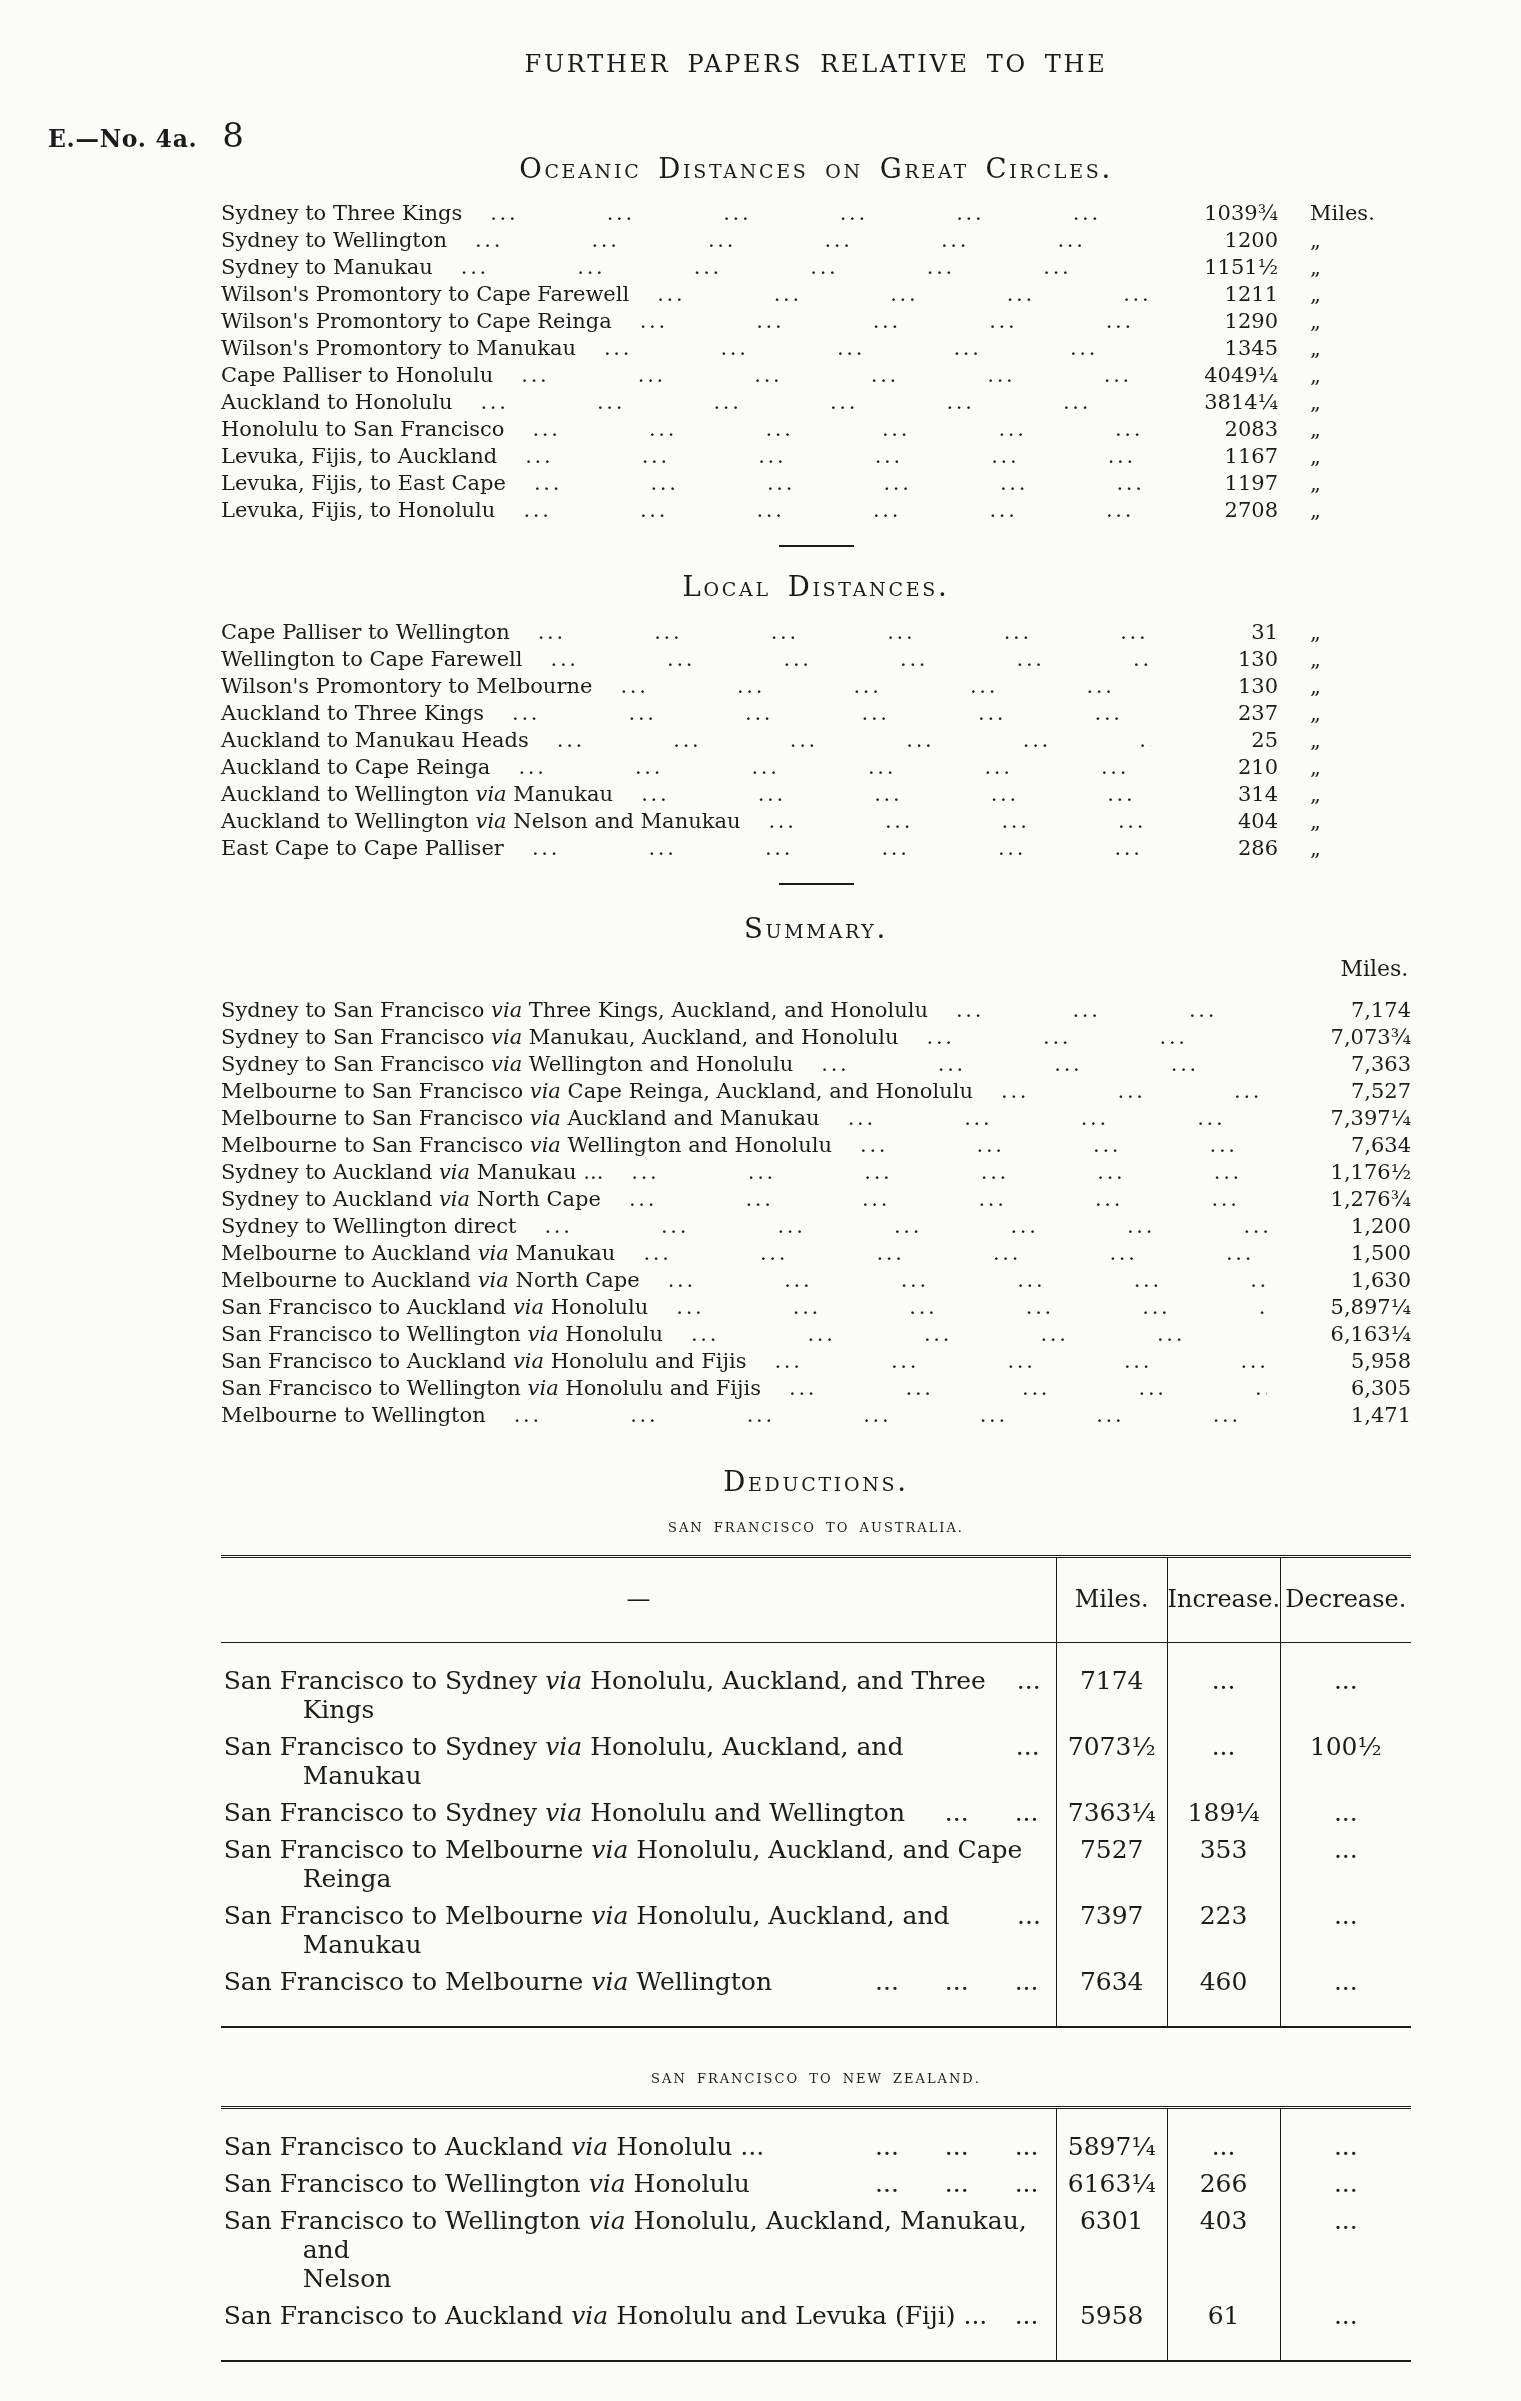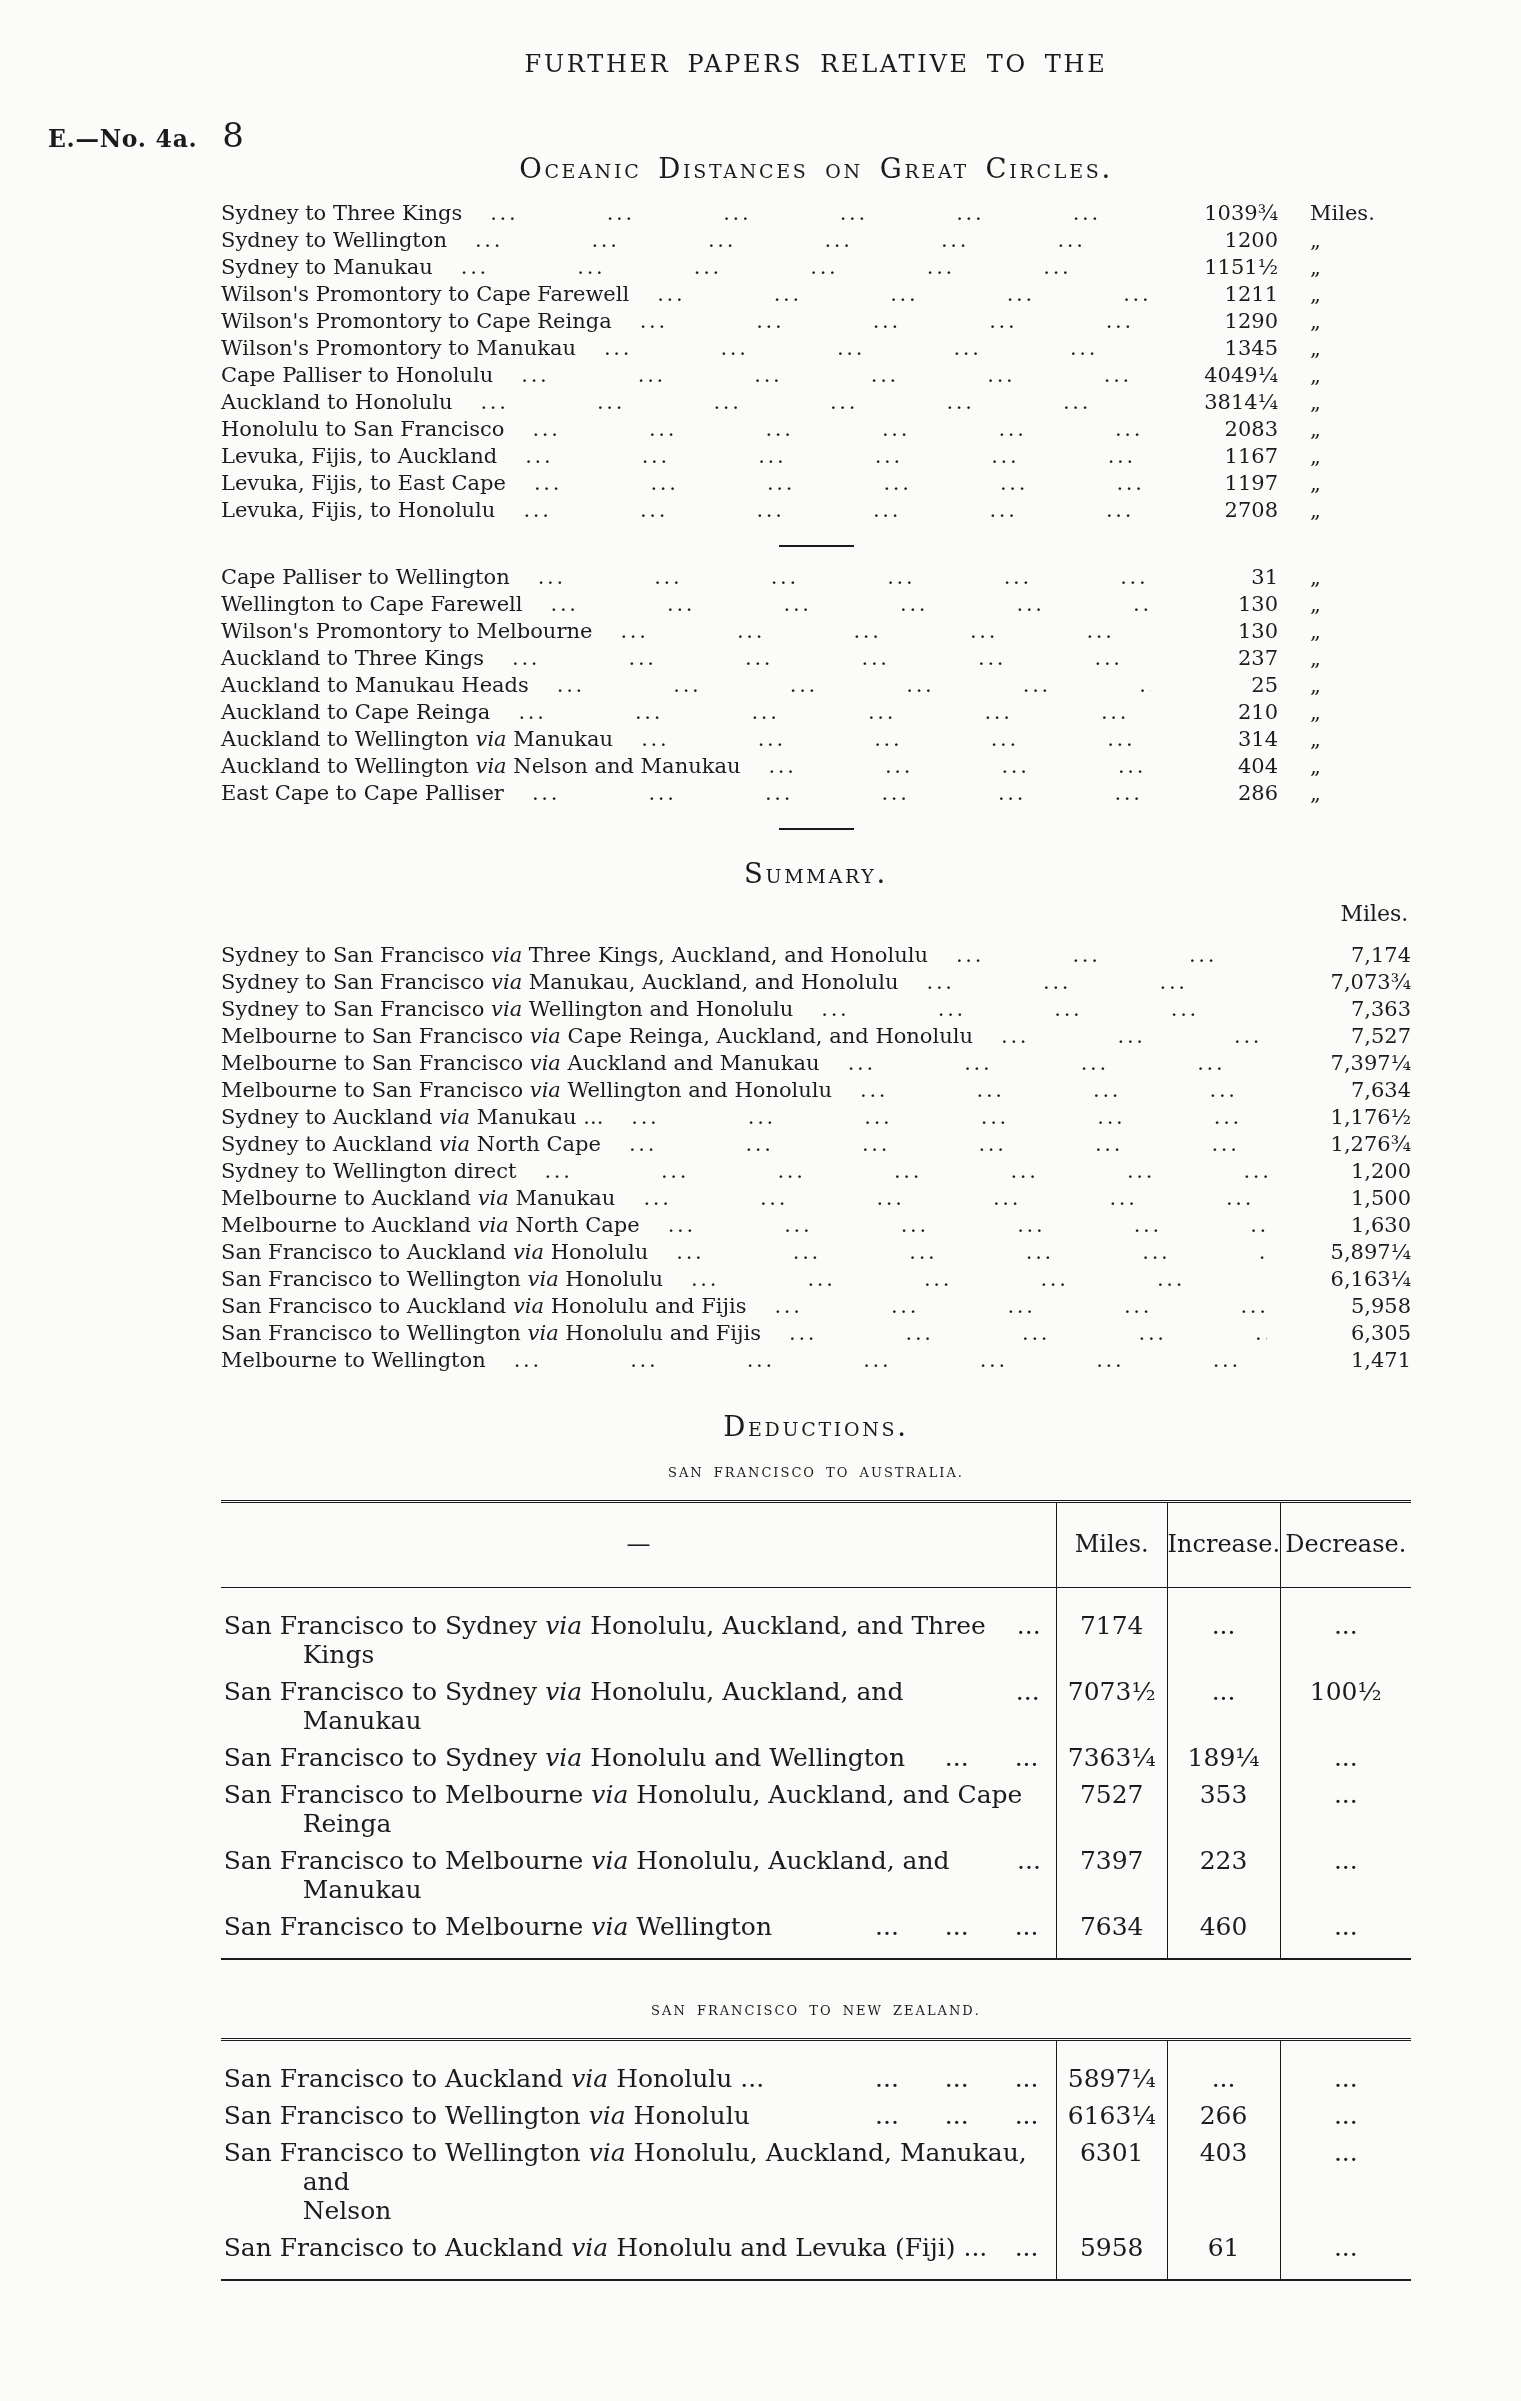--- a/index.html
+++ b/index.html
@@ -56,21 +56,21 @@
   .ded-table{border-top:3.4px double #1b1b1b;border-bottom:2.7px solid #1b1b1b;}
   col.c-r{width:70.2%;}
   col.c-m{width:9.3%;}
   col.c-i{width:9.5%;}
   col.c-d{width:11%;}
   th,td{font-weight:normal;vertical-align:top;padding:4px 0;}
   .v{border-left:1.3px solid #1b1b1b;}
   thead th{padding:27px 0 29.5px;border-bottom:1.3px solid #1b1b1b;font-size:24px;}
   thead .h-dash{text-align:center;}
   tbody tr:first-child td{padding-top:23px;}
-  tbody tr:last-child td{padding-bottom:17px;}
+  tbody tr:last-child td{padding-bottom:30px;}
   .c-num{text-align:center;white-space:nowrap;}
   .c-route{padding-left:2.7px;}
   .c-route .cellflex{display:flex;align-items:baseline;overflow:hidden;}
   .r-route{padding-left:79px;text-indent:-79px;}
   .r-route i{font-style:italic;}
   .r-dots{margin-left:auto;white-space:nowrap;word-spacing:38px;padding:0 17.4px 0 20px;flex:0 1 auto;overflow:hidden;}
 </style>
 </head>
 <body>
 
@@ -154,20 +154,21 @@
         <div class="row">
           <span class="route">Levuka, Fijis, to Honolulu</span>
           <span class="leader">... ... ... ... ... ... ... ... ... ... ... ... ... ... ... ... ... ... ... ... ... ... ... ... ... ... ... ... ... ... ... ... ... ... ... ... ... ... ... ...</span>
           <span class="value">2708</span>
           <span class="unit">„</span>
         </div>
       </div>
 
     <div class="divider"></div>
 
+    <h2 class="sec-title t-local">Local Distances.</h2>
     <div class="list" id="local-list">
         <div class="row">
           <span class="route">Cape Palliser to Wellington</span>
           <span class="leader">... ... ... ... ... ... ... ... ... ... ... ... ... ... ... ... ... ... ... ... ... ... ... ... ... ... ... ... ... ... ... ... ... ... ... ... ... ... ... ...</span>
           <span class="value">31</span>
           <span class="unit">„</span>
         </div>
         <div class="row">
           <span class="route">Wellington to Cape Farewell</span>
           <span class="leader">... ... ... ... ... ... ... ... ... ... ... ... ... ... ... ... ... ... ... ... ... ... ... ... ... ... ... ... ... ... ... ... ... ... ... ... ... ... ... ...</span>

